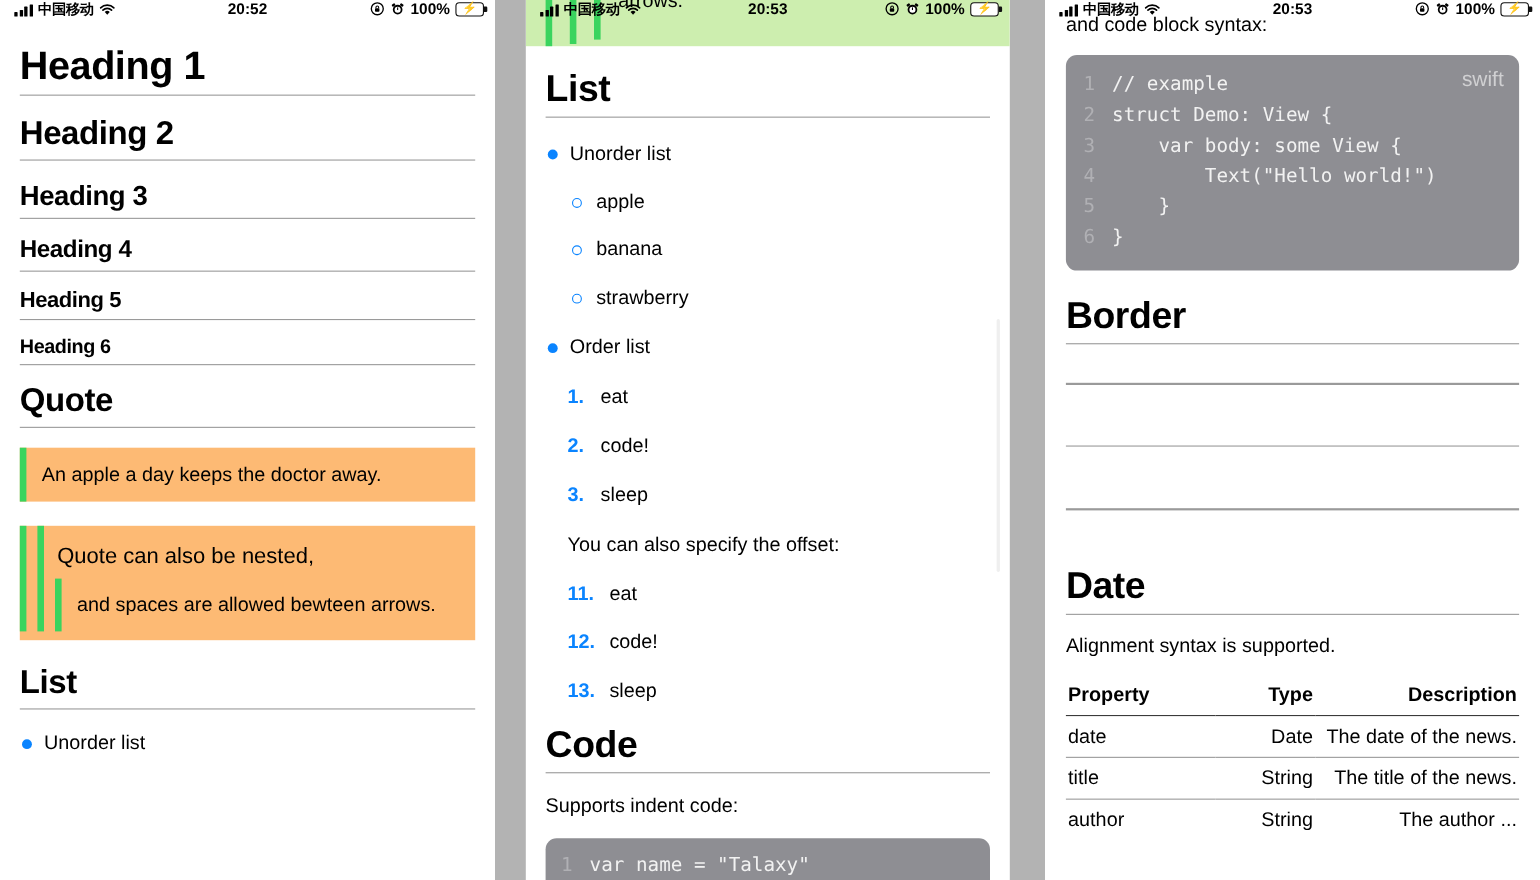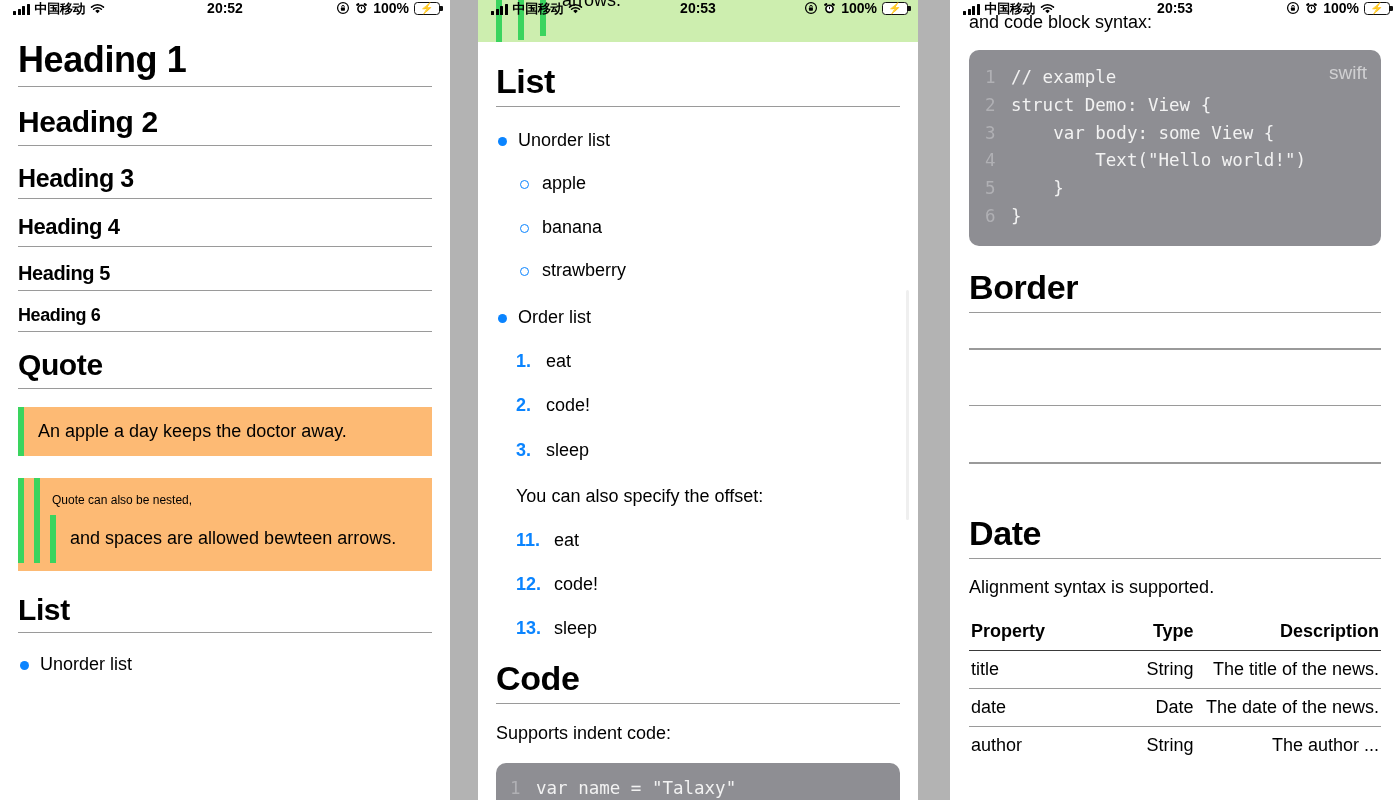--- a/index.html
+++ b/index.html
@@ -208,21 +208,21 @@
         <div class="qbar"></div>
         <div class="qbody">An apple a day keeps the doctor away.</div>
       </div>
 
       <div class="quote nested" style="margin-top:22px; padding-bottom:8px">
         <div class="qbar"></div>
         <div class="qbody" style="padding:0">
           <div class="quote inner">
             <div class="qbar" style="margin-left:10px"></div>
             <div class="qbody" style="padding:0">
-              <div style="padding:14px 10px 6px 12px; font-size:12px; line-height:1.4">Quote can also be nested,</div>
+              <div style="padding:14px 10px 6px 12px; font-size:20px; line-height:1.4">Quote can also be nested,</div>
               <div class="quote inner">
                 <div class="qbar" style="margin-left:10px"></div>
                 <div style="padding:10px 16px 12px 14px; font-size:18px; line-height:1.45; flex:1">and spaces are allowed bewteen arrows.</div>
               </div>
             </div>
           </div>
         </div>
       </div>
 
       <div class="block" style="margin-top:22px">
@@ -449,28 +449,28 @@
       <table class="md-table" style="margin-top:14px">
         <thead>
           <tr>
             <th class="col-prop">Property</th>
             <th class="col-type">Type</th>
             <th class="col-desc">Description</th>
           </tr>
         </thead>
         <tbody>
           <tr>
+            <td class="col-prop">date</td>
+            <td class="col-type">Date</td>
+            <td class="col-desc">The date of the news.</td>
+          </tr>
+          <tr>
             <td class="col-prop">title</td>
             <td class="col-type">String</td>
             <td class="col-desc">The title of the news.</td>
-          </tr>
-          <tr>
-            <td class="col-prop">date</td>
-            <td class="col-type">Date</td>
-            <td class="col-desc">The date of the news.</td>
           </tr>
           <tr style="border-bottom:none">
             <td class="col-prop">author</td>
             <td class="col-type">String</td>
             <td class="col-desc">The author ...</td>
           </tr>
         </tbody>
       </table>
 
     </div>

